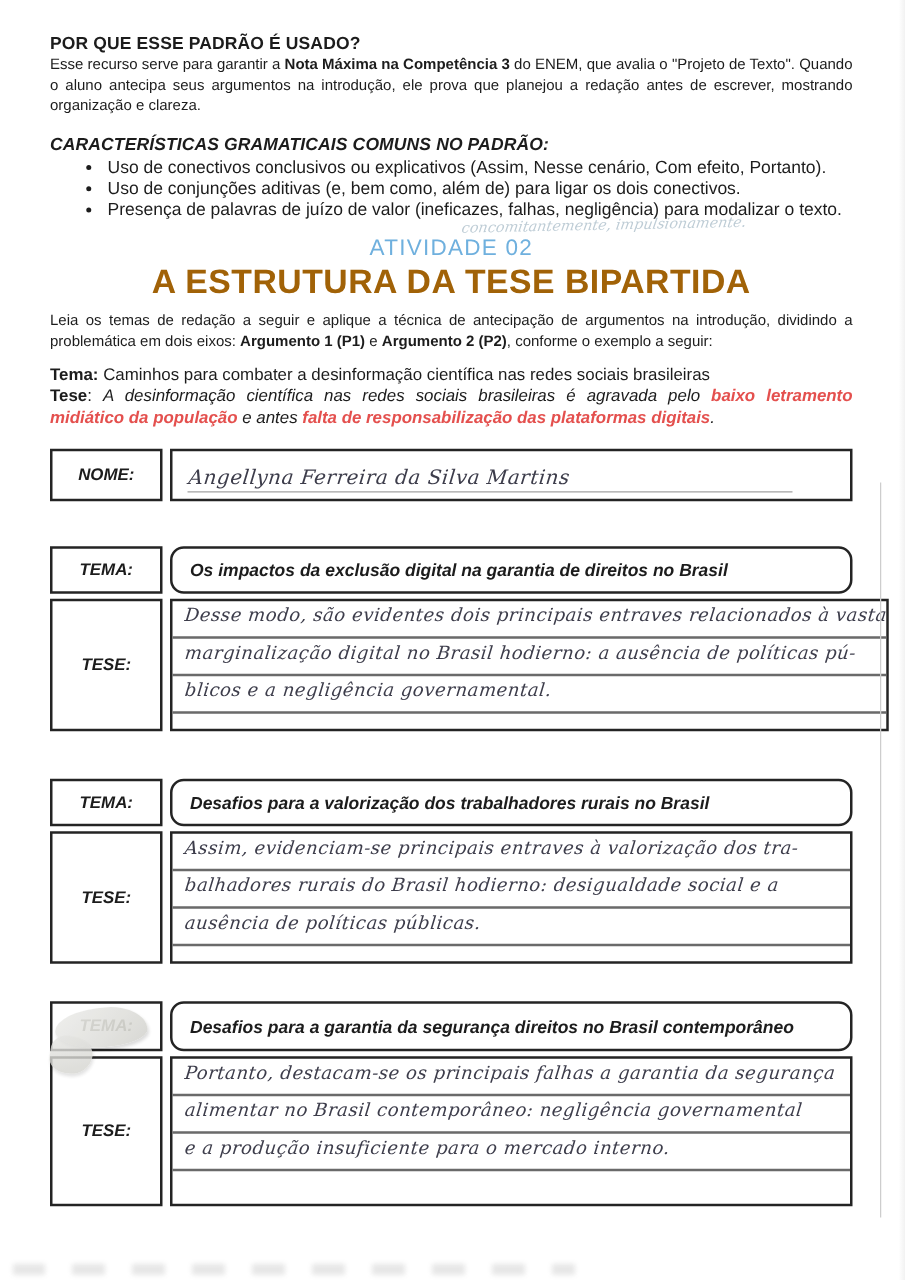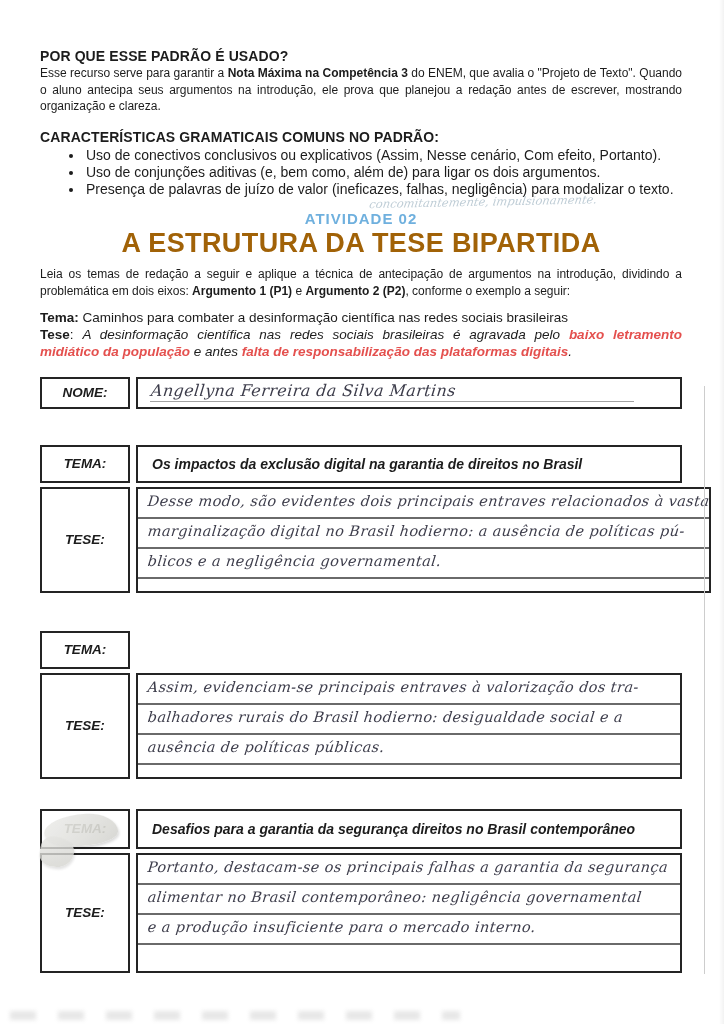--- a/index.html
+++ b/index.html
@@ -1,37 +1,37 @@
 <!DOCTYPE html>
 <html style="--accent-blue: #6fb0de; --accent-red: #e4504e;"><head>
 <meta charset="utf-8">
 <style>
   html,body{margin:0;padding:0;background:#e9e9e9;}
   .page{
     position:relative; width:724px; height:1024px; margin:0 auto;
     background:#ffffff; overflow:hidden;
     font-family:"Liberation Sans", sans-serif; color:#1c1c1c;
   }
-  .content{position:absolute; left:40px; top:48px; width:642px;}
+  .content{position:absolute; left:40px; top:26px; width:642px;}
 
   .section-heading{font-size:14px; font-weight:bold; margin:0; letter-spacing:.1px;}
   .body-p{font-size:12px; line-height:16.6px; margin:1px 0 0; text-align:justify;}
-  .gram-heading{margin-top:14px;}
+  .gram-heading{margin-top:14px;font-style:italic;}
   ul.gram{margin:2px 0 0; padding-left:44px; font-size:14px; line-height:17.2px;}
   ul.gram li{padding-left:2px; text-align:justify;}
 
   .pencil-note{
     position:absolute; top:146px; left:330px; width:300px;
     font-family:"DejaVu Serif", serif; font-style:italic;
     font-size:11.5px; color:#a9bcc8; opacity:.75;
     transform:skewX(-10deg) rotate(-1.2deg);
   }
 
-  .atividade{margin-top:12px; text-align:center; font-weight:bold;
-    font-size:15px; letter-spacing:1px; color:var(--accent-blue,#6fb0de);}
+  .atividade{margin-top:12px; text-align:center; font-weight:normal;
+    font-size:18px; letter-spacing:1px; color:var(--accent-blue,#6fb0de);}
   .main-title{margin:1px 0 0; text-align:center; font-size:27px; font-weight:bold;
     letter-spacing:.4px; line-height:31px; color:#a16207;}
 
   .instr{margin-top:7px;}
   .example{margin-top:9px; font-size:13.5px; line-height:17.4px; text-align:justify;}
   .example .lbl{font-weight:bold;}
   .example .it{font-style:italic;}
   .example .red{color:var(--accent-red,#e4504e); font-weight:bold; font-style:italic;}
 
   
@@ -43,34 +43,34 @@
 
   
   .row2{display:flex; gap:6px;}
   .label-cell{
     width:86px; flex:0 0 86px; border:2px solid #242424; background:#fff;
     display:flex; align-items:center; justify-content:center;
     font-weight:bold; font-style:italic; font-size:13.5px; position:relative;
   }
   .box-cell{flex:1; border:2px solid #242424; background:#fff; position:relative;}
 
-  .name-row{margin-top:16px; height:32px;}
+  .name-row{margin-top:16px; height:42px;}
   .name-line{
     position:absolute; left:12px; right:46px; bottom:5px;
     border-bottom:1px solid #a2a2a2; padding-bottom:1px;
   }
   .name-line .hw{font-size:16px;}
 
   .block{margin-top:36px;}
   .b2{margin-top:38px;}
   .b3{margin-top:30px;}
   .tema-row{height:38px;}
   .b3 .tema-row{height:40px;}
   .tema-cell{display:flex; align-items:center; padding-left:14px;
-    font-weight:bold; font-style:italic; font-size:14px;}
+    font-weight:bold; font-style:italic; font-size:14px;border-radius:11px;}
   .tese-row{margin-top:4px;}
   .tese-cell{display:flex; flex-direction:column;}
   .hw-line{height:30px; border-bottom:2px solid #6a6a6a; padding:3px 0 0 9px; box-sizing:border-box;}
   .hw-line.last{border-bottom:2px solid #6a6a6a;}
   .tese-tail{height:12px;}
   .b3 .tese-tail{height:26px;}
 
   
   .b3 .label-cell .lbl-txt{color:#8d8d82;}
   .blob{
@@ -104,21 +104,21 @@
 
 <div class="page">
   <div class="content">
 
     <h3 class="section-heading">POR QUE ESSE PADRÃO É USADO?</h3>
     <p class="body-p"><span>Esse recurso serve para garantir a </span><b>Nota Máxima na Competência 3</b><span> do ENEM, que avalia o "Projeto de Texto". Quando o aluno antecipa seus argumentos na introdução, ele prova que planejou a redação antes de escrever, mostrando organização e clareza.</span></p>
 
     <h3 class="section-heading gram-heading">CARACTERÍSTICAS GRAMATICAIS COMUNS NO PADRÃO:</h3>
     <ul class="gram">
       <li>Uso de conectivos conclusivos ou explicativos (Assim, Nesse cenário, Com efeito, Portanto).</li>
-      <li>Uso de conjunções aditivas (e, bem como, além de) para ligar os dois argumentos.</li>
+      <li>Uso de conjunções aditivas (e, bem como, além de) para ligar os dois conectivos.</li>
       <li>Presença de palavras de juízo de valor (ineficazes, falhas, negligência) para modalizar o texto.</li>
     </ul>
 
     <div class="pencil-note">concomitantemente, impulsionamente.</div>
 
     <div class="atividade">ATIVIDADE 02</div>
     <h1 class="main-title">A ESTRUTURA DA TESE BIPARTIDA</h1>
 
     <p class="body-p instr"><span>Leia os temas de redação a seguir e aplique a técnica de antecipação de argumentos na introdução, dividindo a problemática em dois eixos: </span><b>Argumento 1 (P1)</b><span> e </span><b>Argumento 2 (P2)</b><span>, conforme o exemplo a seguir:</span></p>
 
@@ -156,20 +156,23 @@
           <div class="tese-tail"></div>
         </div>
       </div>
     </div>
 
     <div class="block b2">
       <div class="row2 tema-row">
         <div class="label-cell">
             <span class="lbl-txt">TEMA:</span>
           </div>
+        <div class="box-cell tema-cell">
+            <span>Desafios para a valorização dos trabalhadores rurais no Brasil</span>
+          </div>
       </div>
       <div class="row2 tese-row">
         <div class="label-cell">
             <span>TESE:</span>
           </div>
         <div class="box-cell tese-cell">
           <div class="hw-line"><span class="hw">Assim, evidenciam-se principais entraves à valorização dos tra-</span></div>
           <div class="hw-line"><span class="hw">balhadores rurais do Brasil hodierno: desigualdade social e a</span></div>
           <div class="hw-line last"><span class="hw">ausência de políticas públicas.</span></div>
           <div class="tese-tail"></div>

